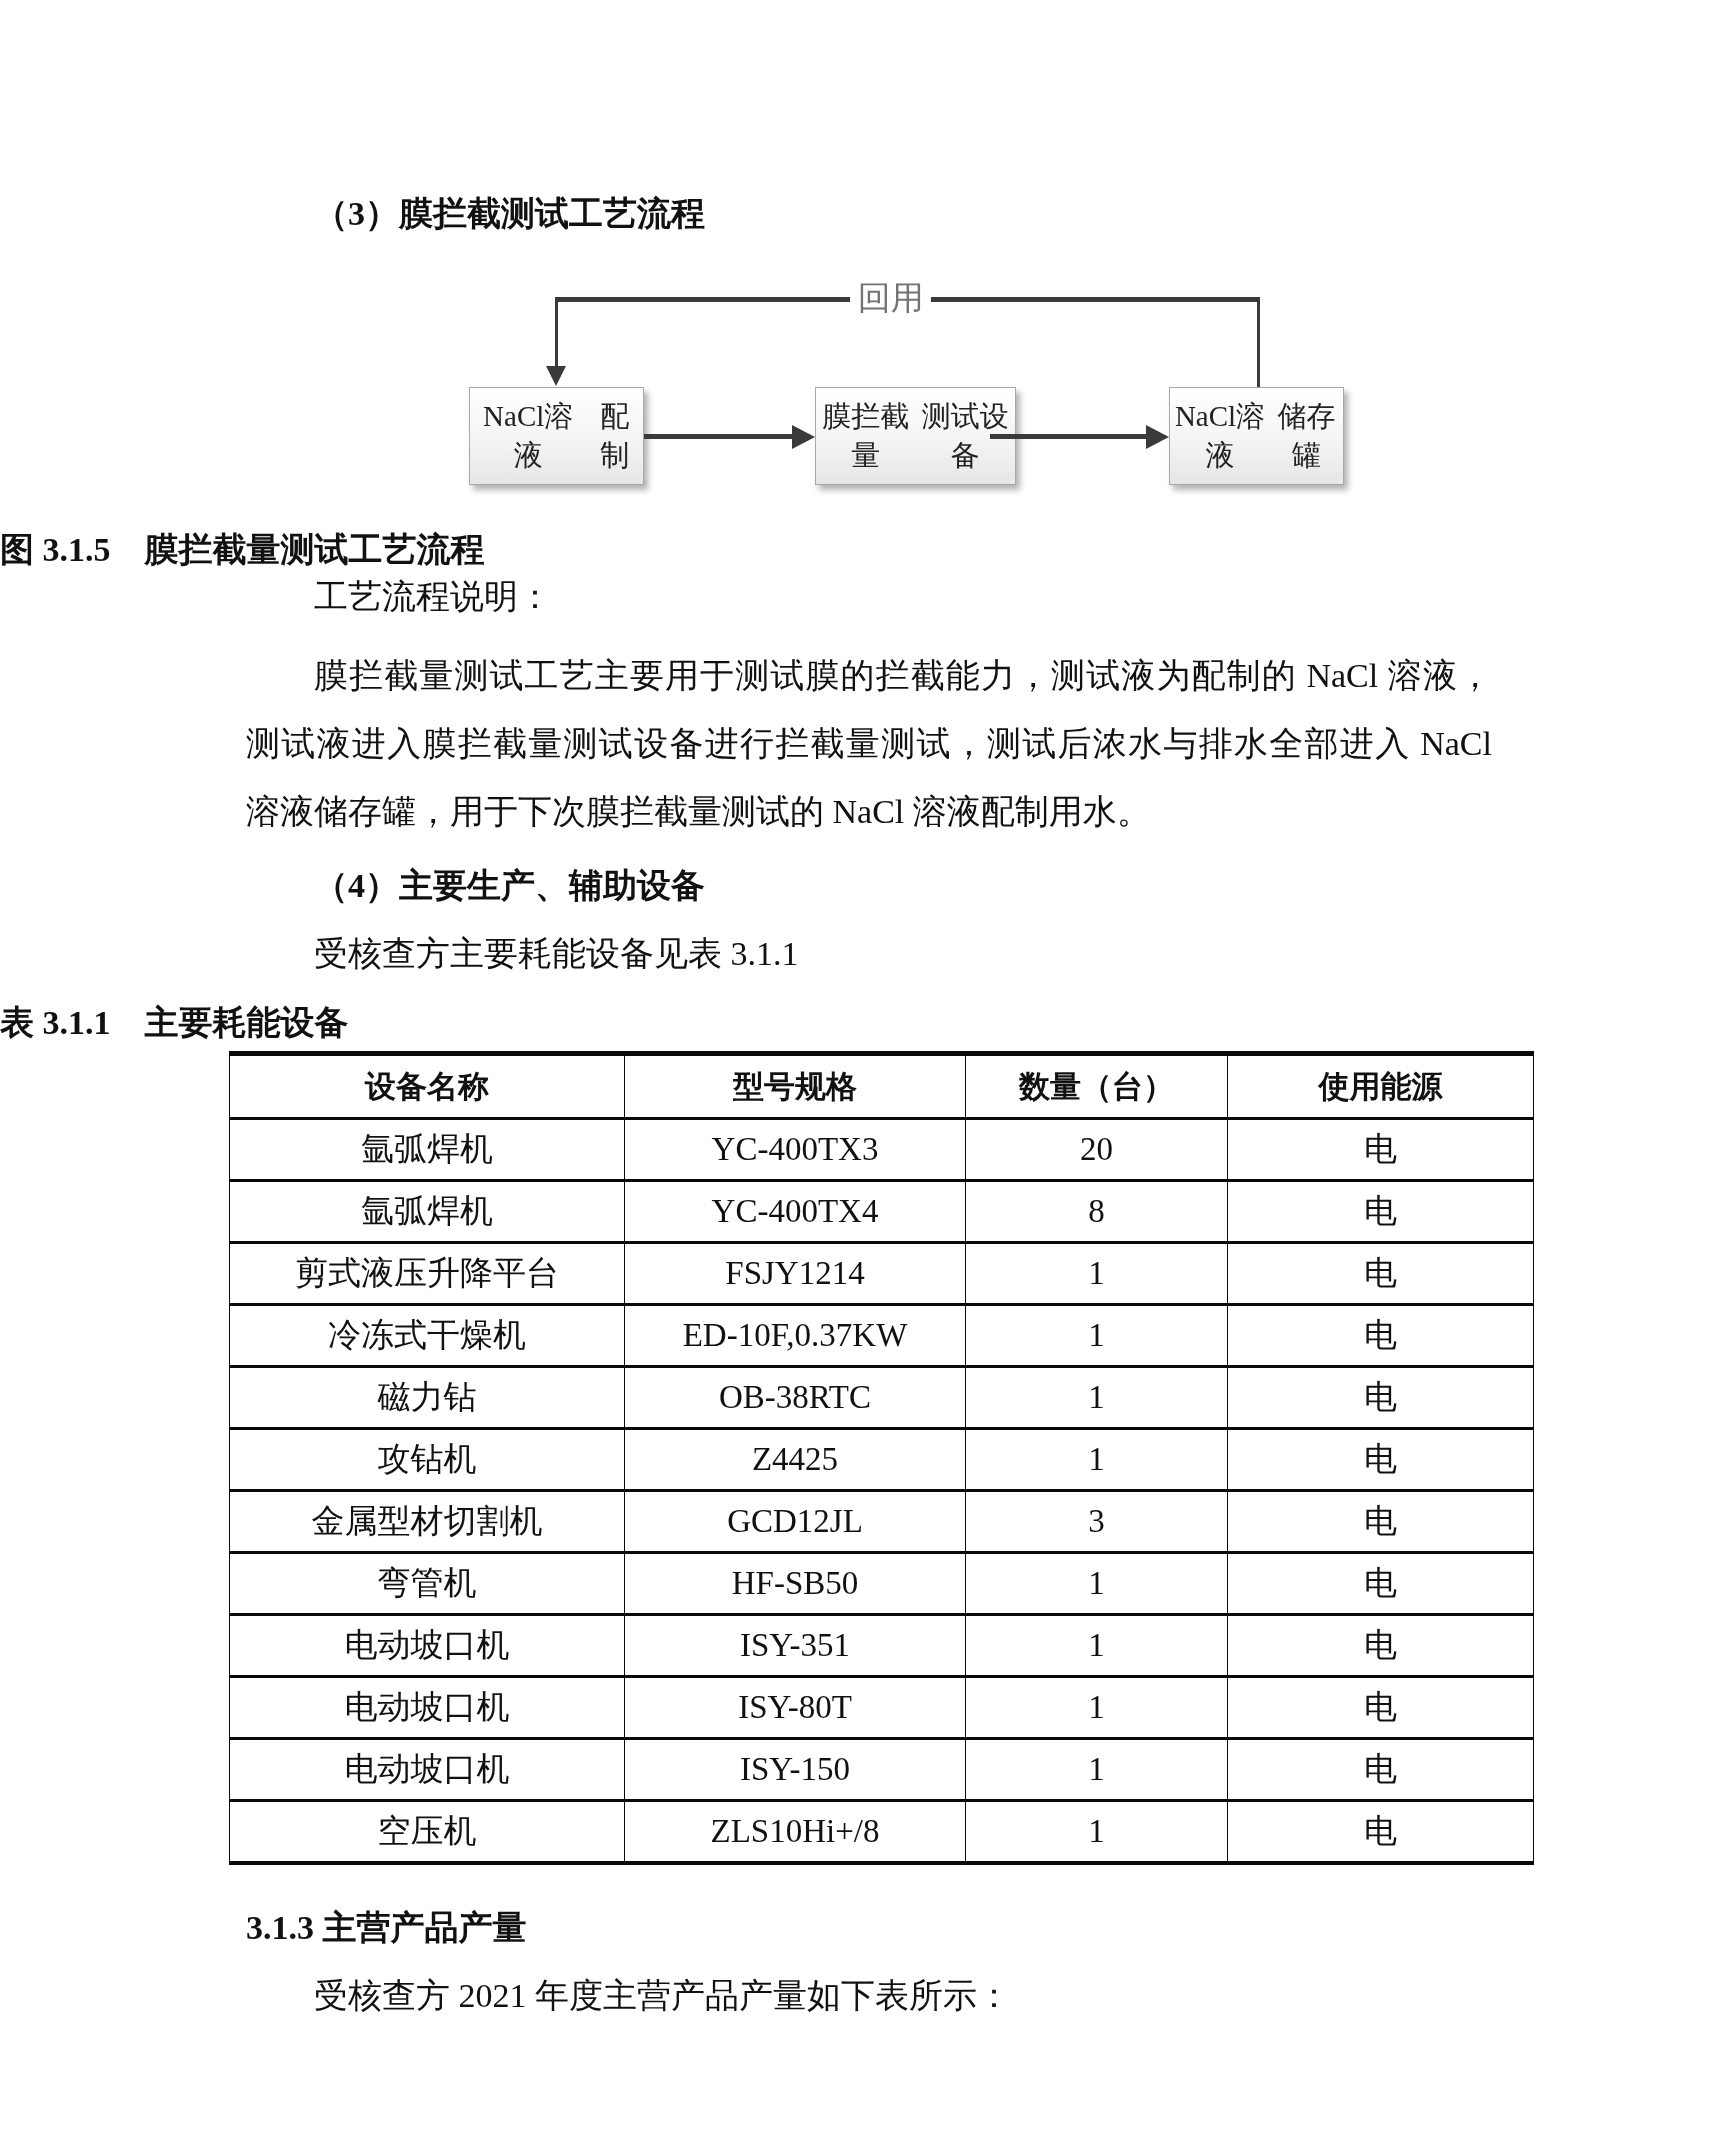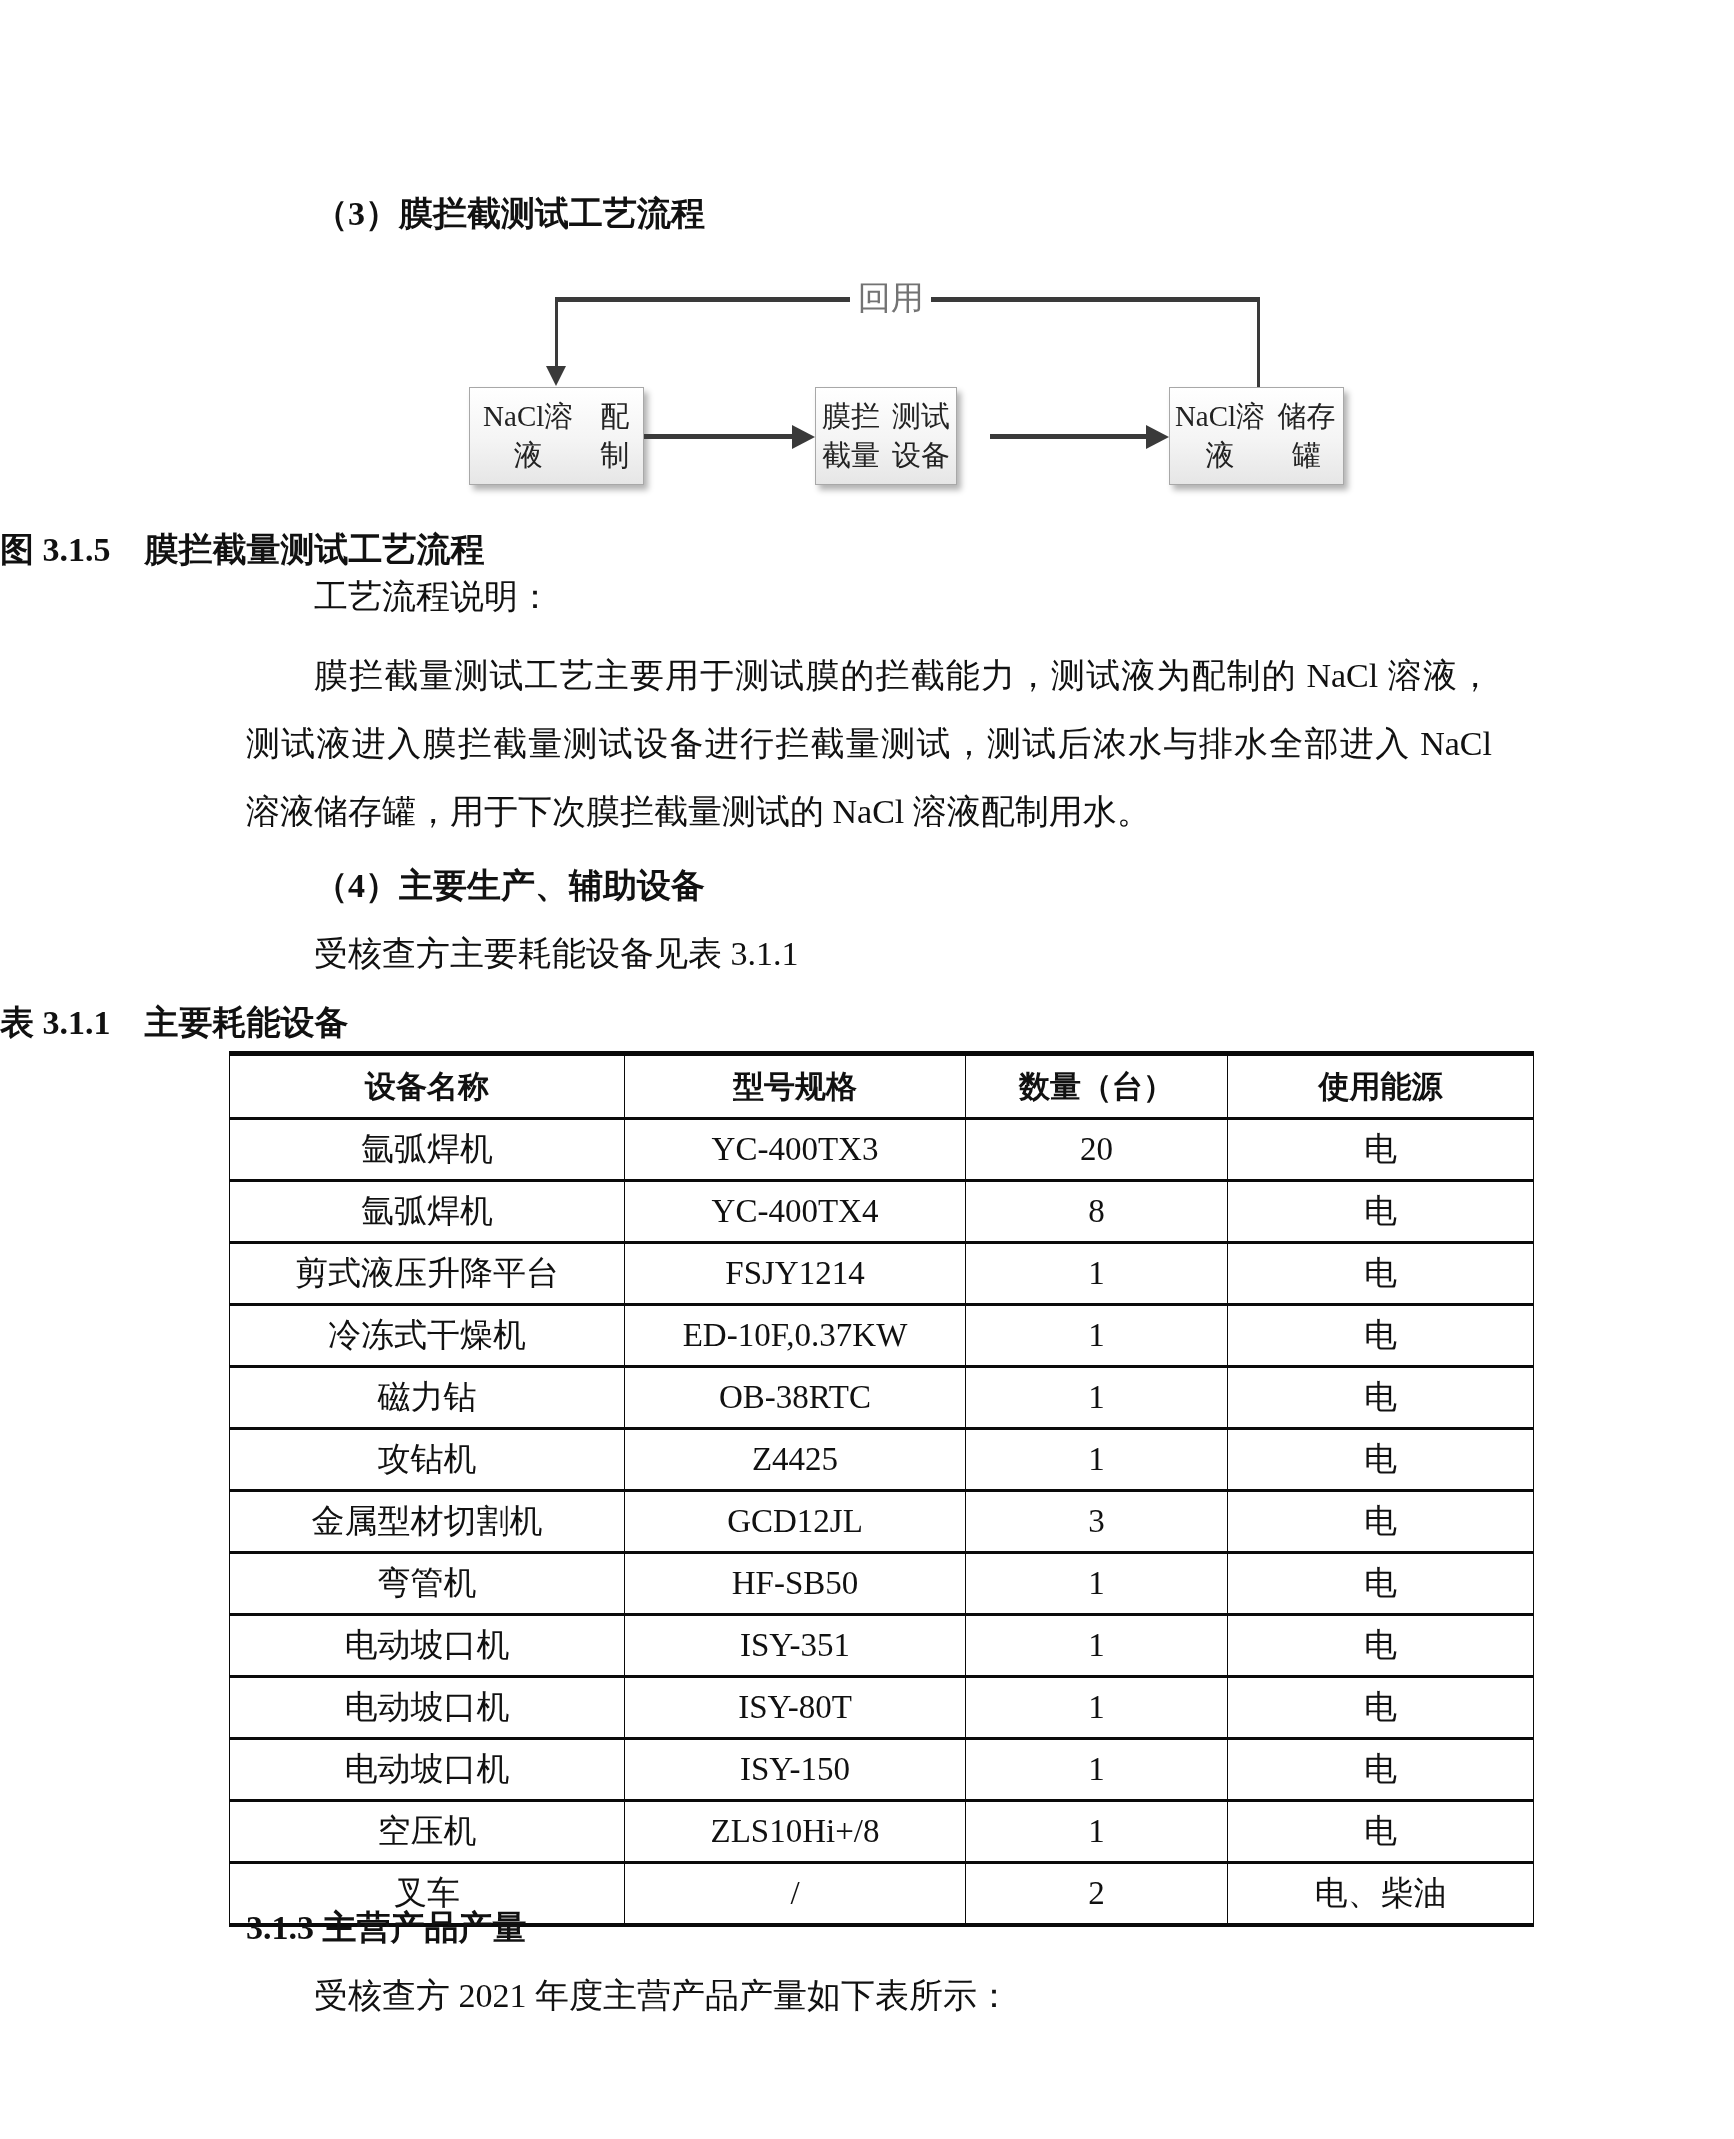--- a/index.html
+++ b/index.html
@@ -92,21 +92,21 @@
     <div class="abs flow-line" style="left:556px;top:297px;width:702px;height:4.7px;"></div>
     <div class="abs flow-line" style="left:555px;top:297px;width:3px;height:69px;"></div>
     <div class="abs arrow-down" style="left:546px;top:366px;"></div>
     <div class="abs flow-line" style="left:1257px;top:297px;width:3px;height:93px;"></div>
     <div class="abs flow-label" style="left:850px;top:279px;">回用</div>
 
     <div class="abs flow-box" style="left:469px;top:387px;width:175px;">
       <span>NaCl溶液</span>
       <span>配制</span>
     </div>
-    <div class="abs flow-box" style="left:815px;top:387px;width:142px;">
+    <div class="abs flow-box" style="left:815px;top:387px;width:201px;">
       <span>膜拦截量</span>
       <span>测试设备</span>
     </div>
     <div class="abs flow-box" style="left:1169px;top:387px;width:175px;">
       <span>NaCl溶液</span>
       <span>储存罐</span>
     </div>
 
     <div class="abs flow-line" style="left:644px;top:434px;width:149px;height:5.1px;"></div>
     <div class="abs arrow-right" style="left:792px;top:425px;"></div>
@@ -210,26 +210,20 @@
           <td>ISY-150</td>
           <td>1</td>
           <td>电</td>
         </tr>
         <tr>
           <td>空压机</td>
           <td>ZLS10Hi+/8</td>
           <td>1</td>
           <td>电</td>
         </tr>
-        <tr>
-          <td>叉车</td>
-          <td>/</td>
-          <td>2</td>
-          <td>电、柴油</td>
-        </tr>
       </tbody>
     </table>
   </div>
 
   <div class="abs h-bold" style="top:1894px;left:246px;">3.1.3 主营产品产量</div>
   <div class="abs body-line indent2 text-col" style="top:1962px;">受核查方 2021 年度主营产品产量如下表所示：</div>
 
 </div>
 
 

